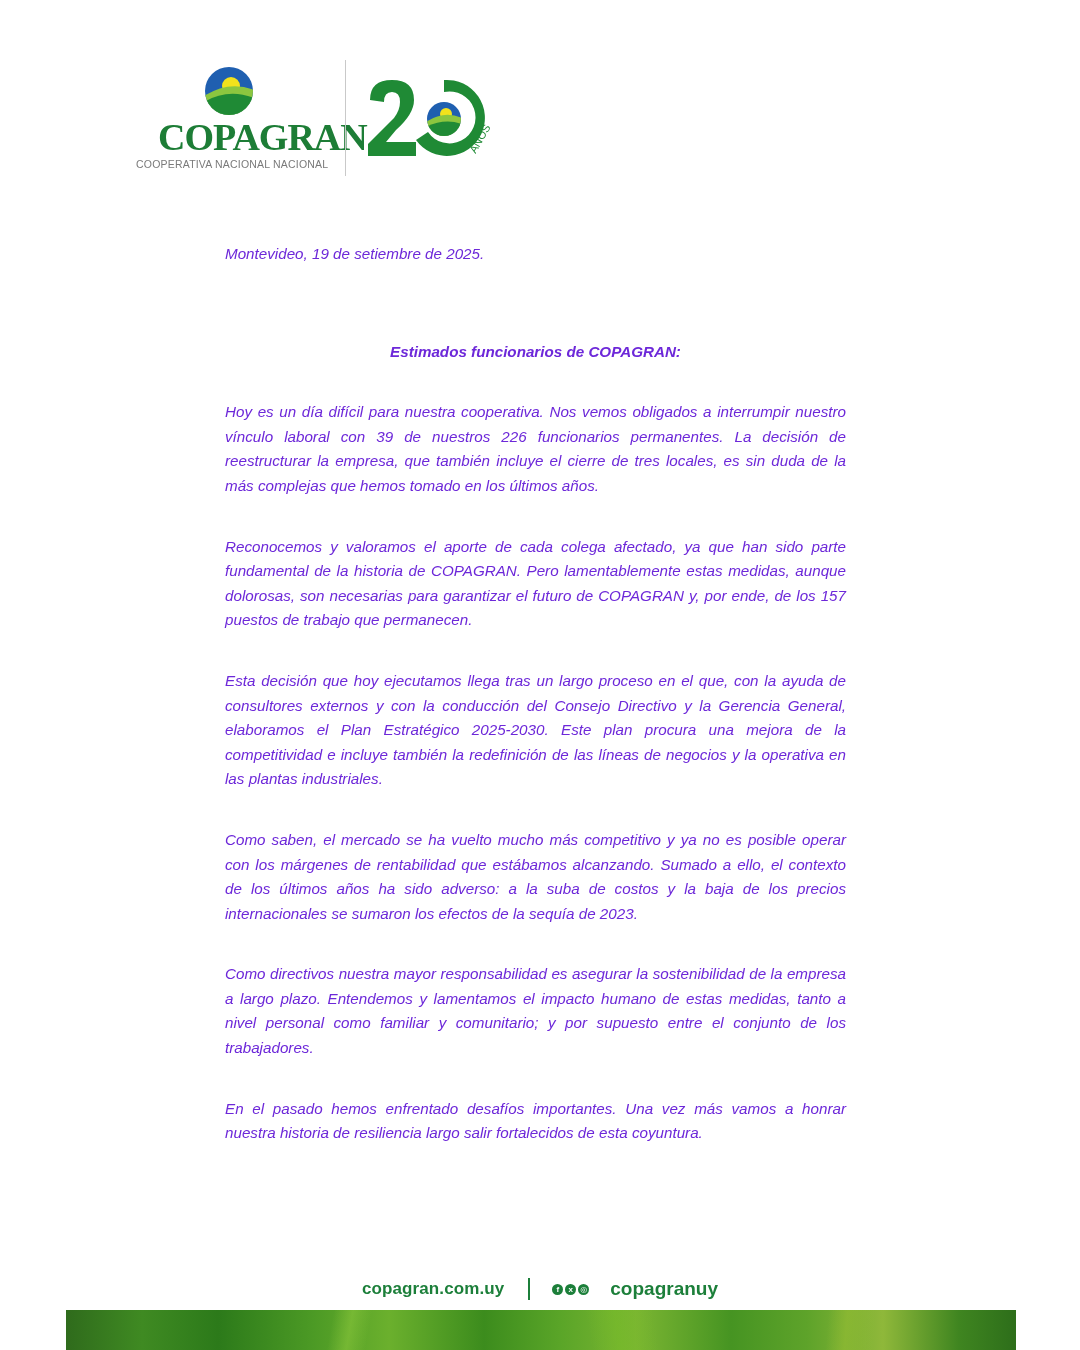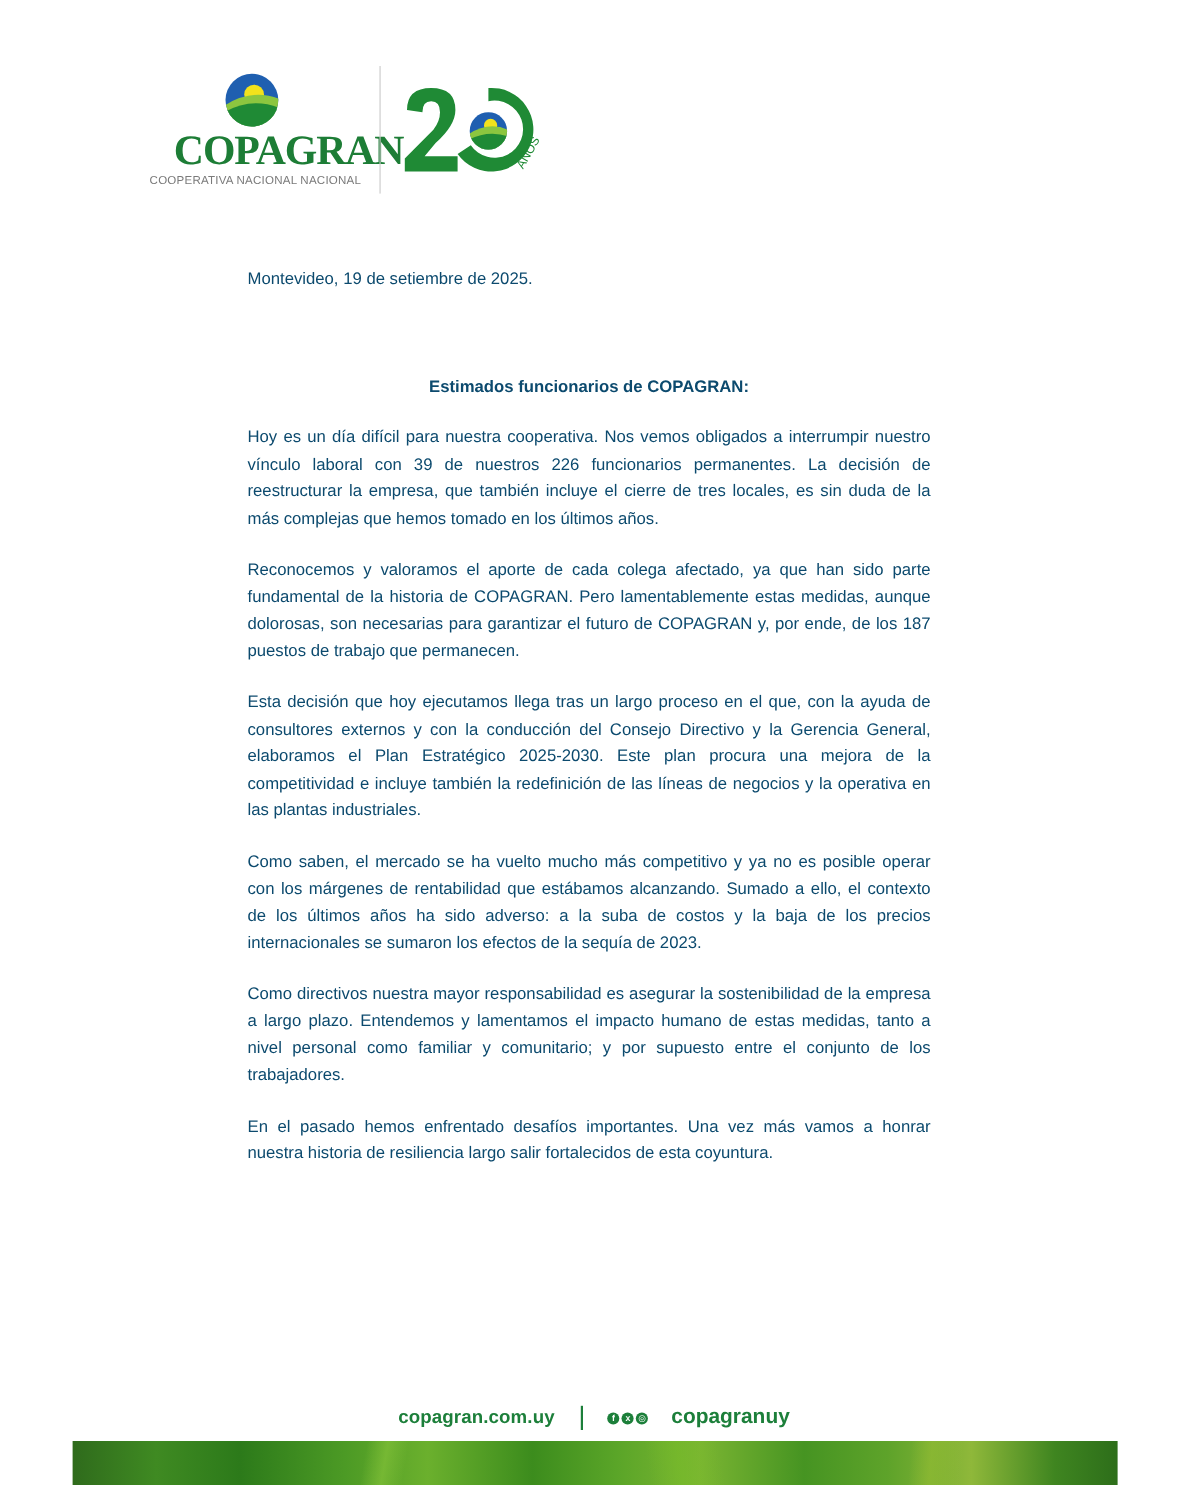--- a/index.html
+++ b/index.html
@@ -20,25 +20,26 @@
   .logo-tagline {
     position: absolute; left: 6px; top: 94px; width: 195px;
     font-size: 10.5px; color: #7a7a7a; letter-spacing: 0.2px; line-height: 12px; white-space: nowrap;
   }
   .logo-divider { position: absolute; left: 345px; top: 60px; width: 1px; height: 116px; background: #c9c9c9; }
   .anniv { position: absolute; left: 362px; top: 74px; width: 130px; height: 90px; }
 
   .letter {
     position: absolute; left: 225px; top: 242px; width: 621px;
     font-family: "Liberation Sans", sans-serif; font-size: 15.2px; line-height: 24.6px;
-    color: #0c4a6e;
+    color: #6d28d9;
+    font-style: italic;
   }
   .date { margin: 0; }
   .greeting { margin: 73px 0 0 0; font-weight: 700; text-align: center; }
-  .para { margin: 22px 0 0 0; text-align: justify; }
+  .para { margin: 36px 0 0 0; text-align: justify; }
 
   .footer-links {
     position: absolute; left: 0; top: 1276px; width: 1080px; height: 26px;
     display: flex; justify-content: center; align-items: center; gap: 16px;
     color: #1c7f3a; font-weight: 700;
   }
   .site { font-size: 17px; letter-spacing: 0.1px; }
   .fdiv { width: 2px; height: 22px; background: #1c7f3a; margin: 0 6px 0 8px; }
   .social-icons { display: flex; gap: 2px; align-items: center; margin-right: 5px; }
   .social-icons span {
@@ -95,21 +96,21 @@
       <path d="M64 53 Q82 44 100 50 L100 63 L64 63 Z" fill="#1f8a35"></path>
     </g>
     <text x="103" y="78" font-family="Liberation Sans, sans-serif" font-size="11" fill="#1f8a35" transform="rotate(-60 110 70)">AÑOS</text>
   </svg>
 </div>
 
 <div class="letter">
   <p class="date">Montevideo, 19 de setiembre de 2025.</p>
   <p class="greeting">Estimados funcionarios de COPAGRAN:</p>
   <p class="para">Hoy es un día difícil para nuestra cooperativa. Nos vemos obligados a interrumpir nuestro vínculo laboral con 39 de nuestros 226 funcionarios permanentes. La decisión de reestructurar la empresa, que también incluye el cierre de tres locales, es sin duda de la más complejas que hemos tomado en los últimos años.</p>
-  <p class="para">Reconocemos y valoramos el aporte de cada colega afectado, ya que han sido parte fundamental de la historia de COPAGRAN. Pero lamentablemente estas medidas, aunque dolorosas, son necesarias para garantizar el futuro de COPAGRAN y, por ende, de los 187 puestos de trabajo que permanecen.</p>
+  <p class="para">Reconocemos y valoramos el aporte de cada colega afectado, ya que han sido parte fundamental de la historia de COPAGRAN. Pero lamentablemente estas medidas, aunque dolorosas, son necesarias para garantizar el futuro de COPAGRAN y, por ende, de los 157 puestos de trabajo que permanecen.</p>
   <p class="para">Esta decisión que hoy ejecutamos llega tras un largo proceso en el que, con la ayuda de consultores externos y con la conducción del Consejo Directivo y la Gerencia General, elaboramos el Plan Estratégico 2025-2030. Este plan procura una mejora de la competitividad e incluye también la redefinición de las líneas de negocios y la operativa en las plantas industriales.</p>
   <p class="para">Como saben, el mercado se ha vuelto mucho más competitivo y ya no es posible operar con los márgenes de rentabilidad que estábamos alcanzando. Sumado a ello, el contexto de los últimos años ha sido adverso: a la suba de costos y la baja de los precios internacionales se sumaron los efectos de la sequía de 2023.</p>
   <p class="para">Como directivos nuestra mayor responsabilidad es asegurar la sostenibilidad de la empresa a largo plazo. Entendemos y lamentamos el impacto humano de estas medidas, tanto a nivel personal como familiar y comunitario; y por supuesto entre el conjunto de los trabajadores.</p>
   <p class="para">En el pasado hemos enfrentado desafíos importantes. Una vez más vamos a honrar nuestra historia de resiliencia largo salir fortalecidos de esta coyuntura.</p>
 </div>
 
 <div class="footer-links">
   <span class="site">copagran.com.uy</span>
   <span class="fdiv"></span>
   <span class="social-icons">

